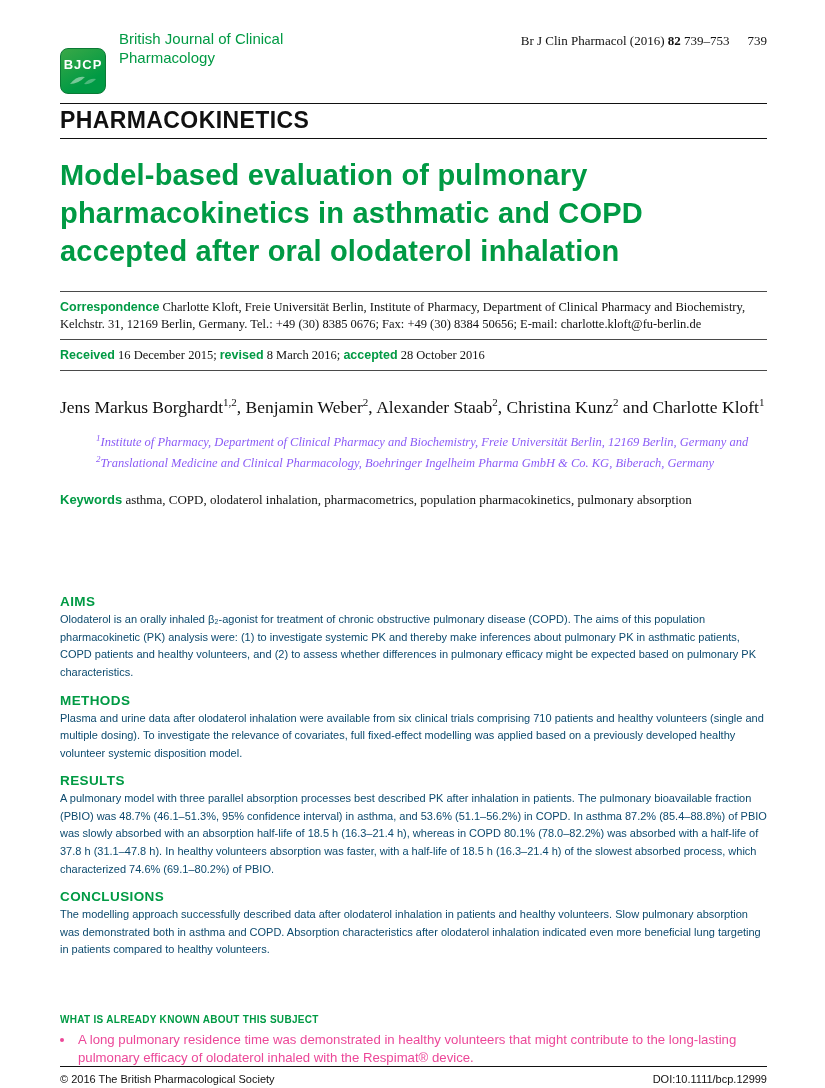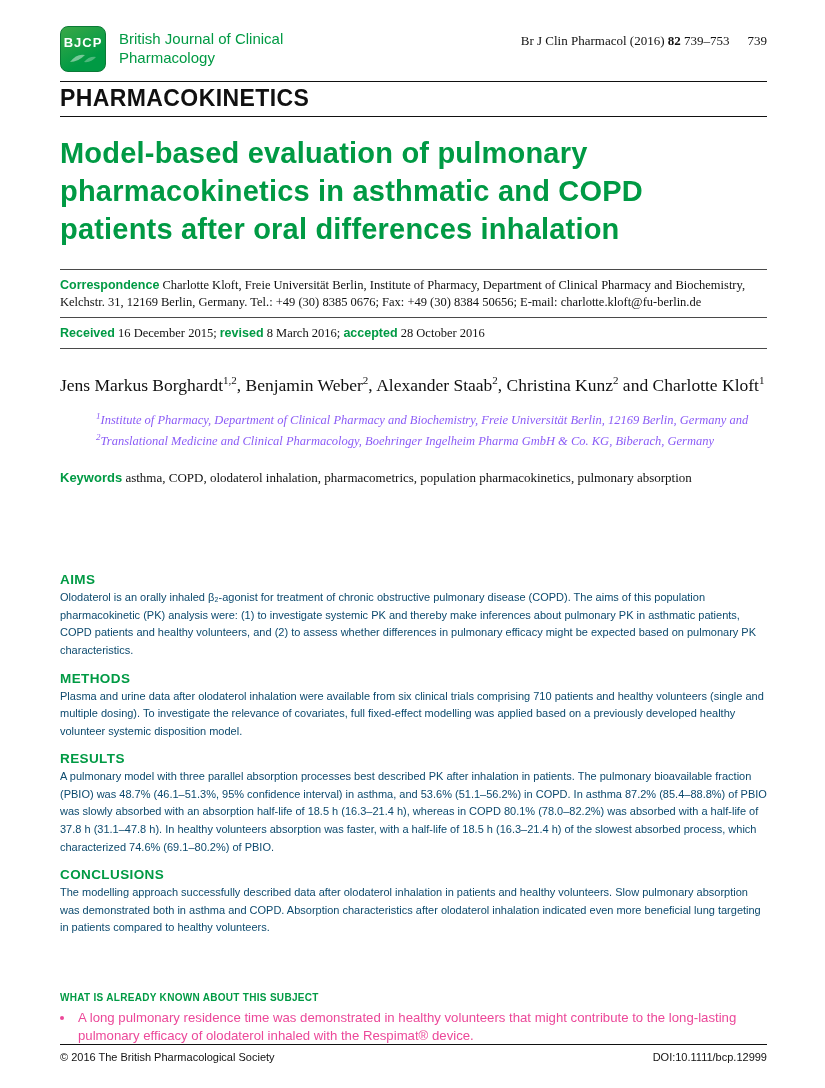--- a/index.html
+++ b/index.html
@@ -12,20 +12,21 @@
   }
 
   
   .masthead { display:flex; align-items:flex-start; }
   .logo {
     width:46px; height:46px; border-radius:8px;
     background:linear-gradient(150deg, var(--logo-green) 0%, var(--green) 70%);
     color:#fff; display:flex; flex-direction:column; align-items:center; justify-content:center;
     font-weight:bold; font-size:13px; letter-spacing:1px; flex:0 0 auto;
     border:1px solid #0b7a36;
+    margin-top:22px;
   }
   .logo svg { margin-top:2px; }
   .journal-name {
     margin-left:13px; color:var(--green); font-size:15px; line-height:19px;
     white-space:pre-line; padding-top:3px;
   }
   .citation {
     margin-left:auto; font-family:"Liberation Serif", serif; font-size:13px;
     padding-top:7px; color:#111; white-space:nowrap;
   }
@@ -114,21 +115,21 @@
       <span>Br J Clin Pharmacol (2016) </span><b>82</b><span> 739–753</span><span class="pageno">739</span>
     </div>
   </header>
 
   <hr class="rule thick rule-top">
   <h2 class="section-label">PHARMACOKINETICS</h2>
   <hr class="rule thick">
 
   <h1 class="title">Model-based evaluation of pulmonary
 pharmacokinetics in asthmatic and COPD
-patients after oral differences inhalation</h1>
+accepted after oral olodaterol inhalation</h1>
 
   <hr class="rule corr-rule">
   <p class="correspondence">
     <span class="green-label">Correspondence</span><span> Charlotte Kloft, Freie Universität Berlin, Institute of Pharmacy, Department of Clinical Pharmacy and Biochemistry, Kelchstr. 31, 12169 Berlin, Germany. Tel.: +49 (30) 8385 0676; Fax: +49 (30) 8384 50656; E-mail: charlotte.kloft@fu-berlin.de</span>
   </p>
   <hr class="rule">
   <p class="dates">
     <span class="green-label">Received</span><span> 16 December 2015; </span><span class="green-label">revised</span><span> 8 March 2016; </span><span class="green-label">accepted</span><span> 28 October 2016</span>
   </p>
   <hr class="rule">

